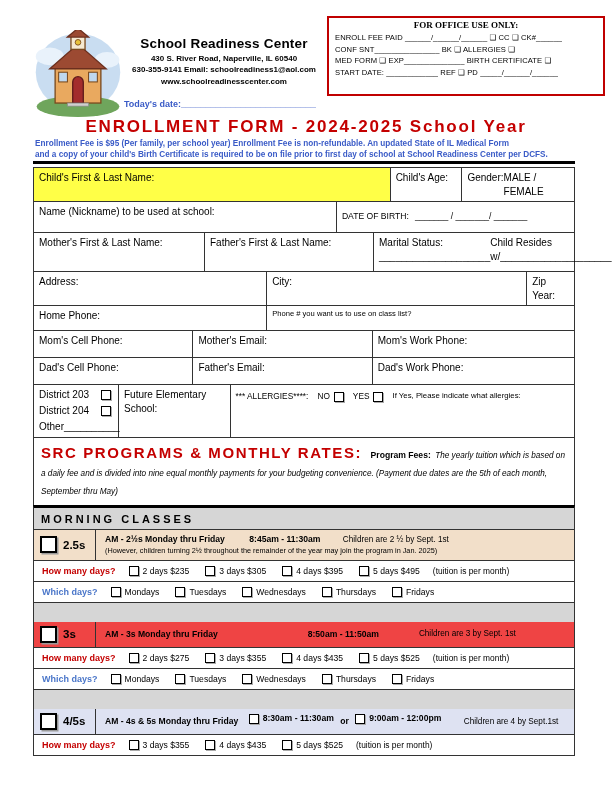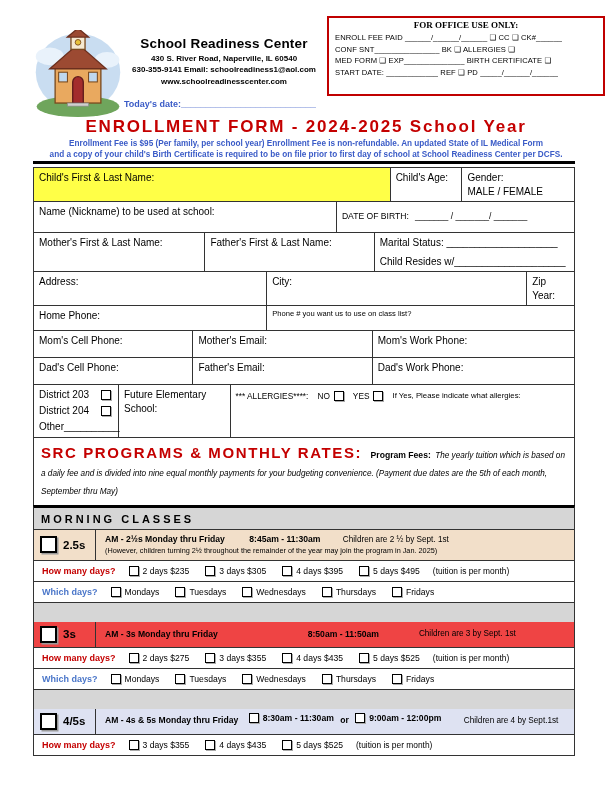--- a/index.html
+++ b/index.html
@@ -20,34 +20,34 @@
 
   .logo { position:absolute; left:34px; top:30px; width:88px; height:88px; }
 
   .school-block { position:absolute; left:116px; top:36px; width:216px; text-align:center; }
   .school-name { font-size:13.5px; font-weight:bold; letter-spacing:.2px; }
   .school-line { font-size:8px; font-weight:bold; margin-top:2.5px; }
   .todays-date { position:absolute; left:124px; top:99px; font-size:9px; font-weight:bold; color:#3a5bc7; }
 
   .main-title { position:absolute; top:117px; left:0; width:100%; text-align:center;
     color:#c40000; font-size:17px; font-weight:bold; letter-spacing:1.8px; }
-  .subtitle { position:absolute; top:139px; left:35px; width:542px; text-align:center;
+  .subtitle { position:absolute; top:139px; left:35px; width:542px; 
     color:#3a5bc7; font-size:8.2px; font-weight:bold; line-height:1.3; }
   .rule { position:absolute; top:161px; left:33px; width:542px; height:3px; background:#000; }
 
   
   .content { position:absolute; top:167px; left:33px; width:542px; }
 
   .itbl { border:1px solid #333; border-bottom:none; }
   .itr { display:flex; border-bottom:1px solid #333; align-items:stretch; }
   .itc { box-sizing:border-box; padding:3px 5px; font-size:10px; border-right:1px solid #333; line-height:1.35; }
   .itc:last-child { border-right:none; }
   .yellow { background:#ffff47; }
 
-  .two-line { display:flex; flex-direction:column; justify-content:space-between; }
+  .two-line { display:flex; flex-direction:row; justify-content:space-between; }
   .dob-cell { display:flex; align-items:center; gap:6px; font-size:8.6px; }
   .dist-line { display:flex; justify-content:space-between; align-items:center; margin-bottom:2.5px; width:72px; }
 
   .cb { display:inline-block; width:8px; height:8px; min-width:8px; border:1.3px solid #000;
         background:#fff; box-shadow:1px 1px 0 #aaa; vertical-align:-1px; }
   .cb-lg { display:inline-block; width:13px; height:13px; min-width:13px; border:2.2px solid #000;
         background:#fff; box-shadow:1.5px 1.5px 0 #999; }
 
   .allergy-row { display:flex; align-items:center; gap:9px; font-size:8.3px; flex-wrap:wrap; }
 
@@ -68,21 +68,21 @@
   .blk-desc { flex:1; padding:4px 9px; font-size:8.6px; line-height:1.3; }
   .sched { font-weight:bold; }
   .sched-time { font-weight:bold; margin-left:22px;text-align:center; }
   .age-note { margin-left:20px; font-size:8.2px; }
   .sub-note { font-size:7.3px; margin-top:1px; }
 
   .row-line { display:flex; align-items:center; gap:13px; padding:5px 8px; border-top:1px solid #333;
     font-size:8.6px; flex-wrap:wrap; background:#fff; }
   .lbl-red { color:#c40000; font-weight:bold; font-size:9px; }
   .lbl-blue { color:#4a76c9; font-weight:bold; font-size:9px; }
-  .opt { display:inline-flex; align-items:flex-start; gap:4px; white-space:nowrap; }
+  .opt { display:inline-flex; align-items:flex-end; gap:4px; white-space:nowrap; }
   .opts { display:inline-flex; gap:16px; flex-wrap:wrap; }
   .note { font-size:8.4px; }
 
   .band { height:19px; background:#d6d6d6; border-left:1px solid #333; border-right:1px solid #333; box-sizing:border-box; }
 
   .bg-25 { background:#f2dfc9; }
   .bg-3  { background:#ef4444; }
   .bg-45 { background:#dee2f2; }
   .or-txt { font-weight:bold; margin:0 4px; }
 </style>

